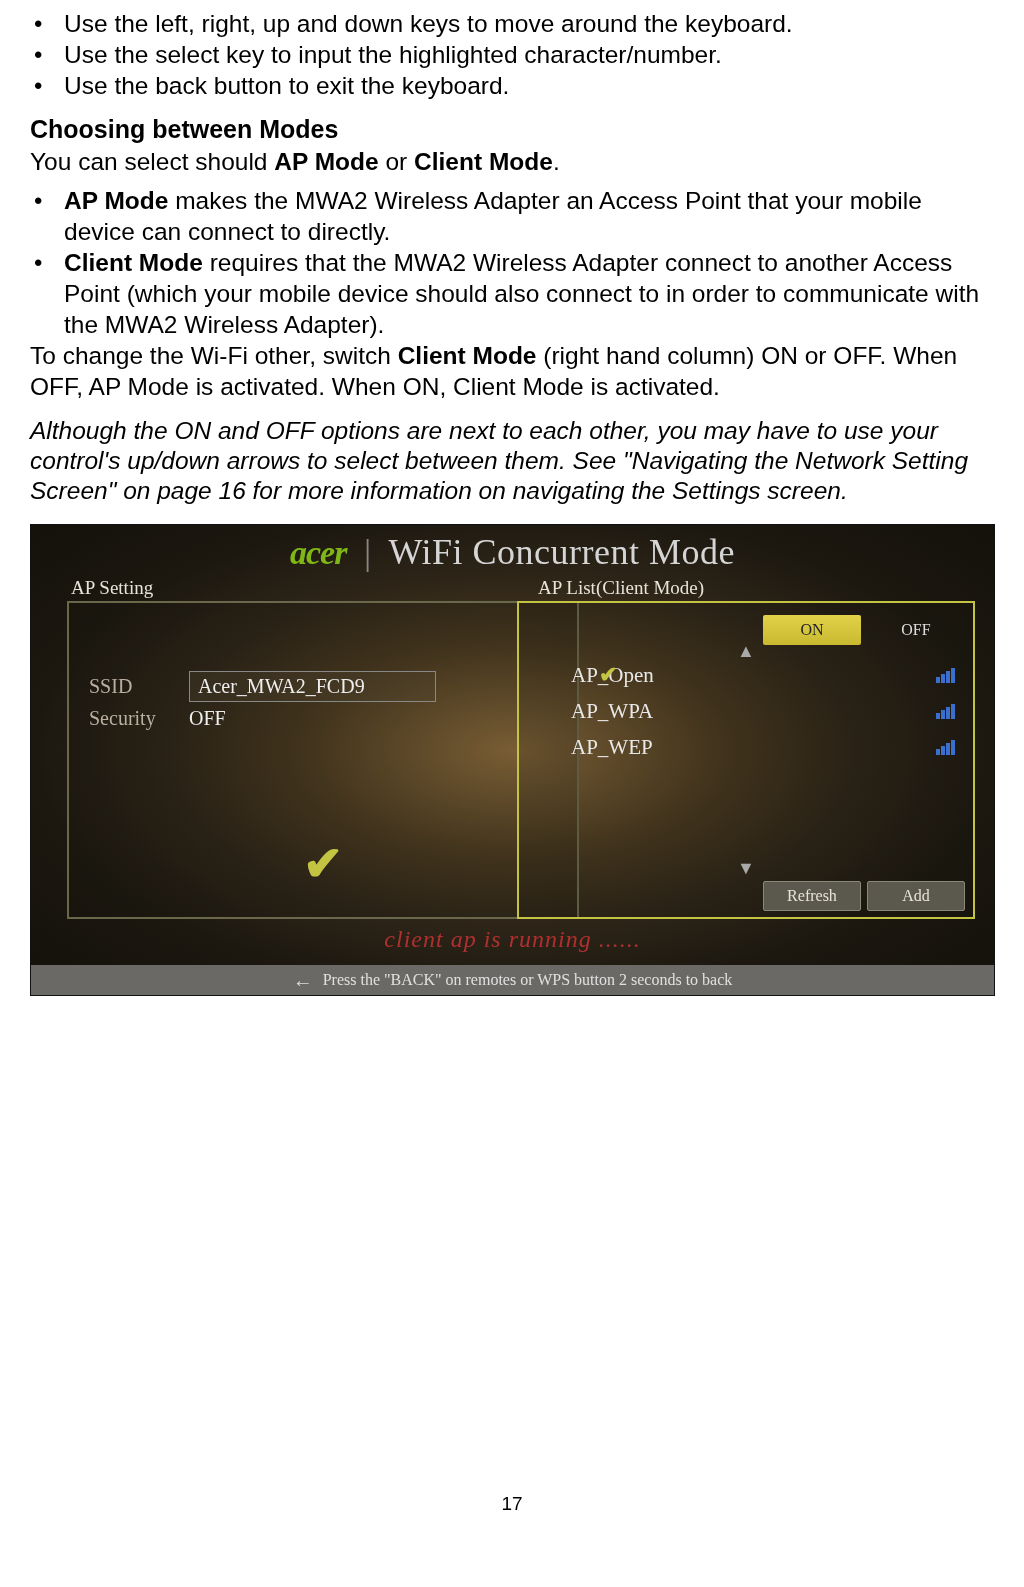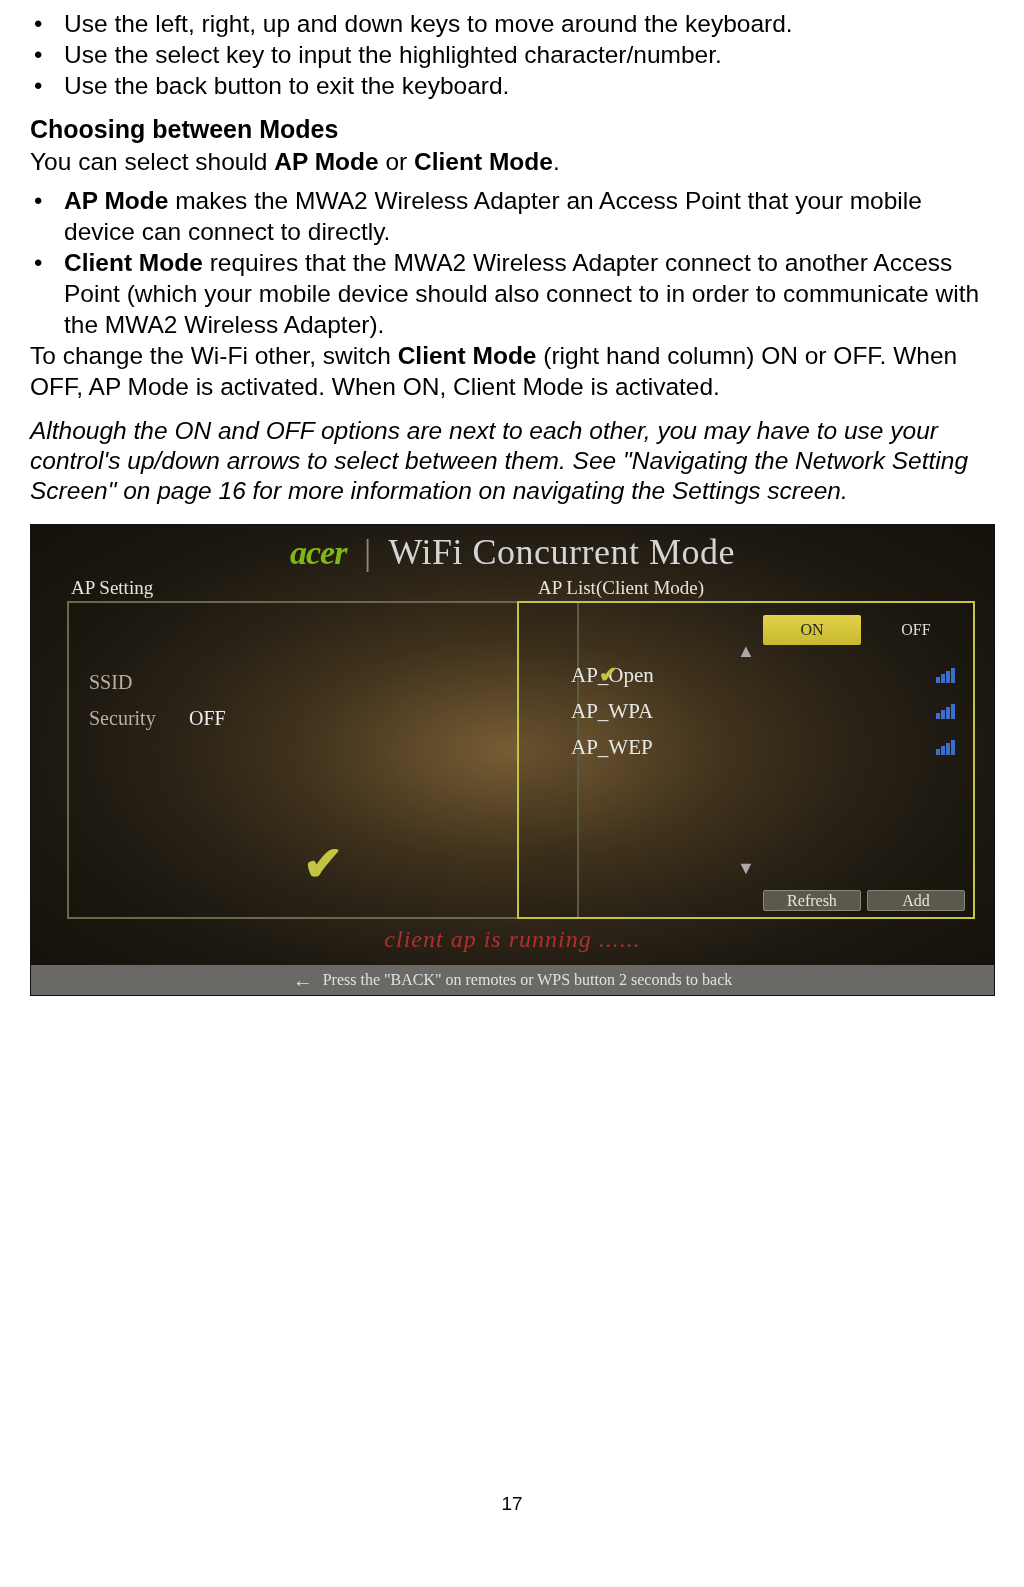--- a/index.html
+++ b/index.html
@@ -207,21 +207,21 @@
   }
   .rp-bottom-btns {
     position: absolute;
     bottom: 6px;
     right: 8px;
     display: flex;
     gap: 6px;
   }
   .rp-btn {
     width: 98px;
-    height: 21px;
+    height: 30px;
     background: #5b594e;
     border: 1px solid #898776;
     color: #e8e3d8;
     font-family: "Times New Roman", serif;
     font-size: 16px;
     display: flex;
     align-items: center;
     justify-content: center;
     border-radius: 2px;
   }
@@ -290,20 +290,21 @@
       <span class="title-sep">|</span>
       <span>WiFi Concurrent Mode</span>
     </div>
 
     <div class="panel-label panel-left-label">AP Setting</div>
     <div class="panel-label panel-right-label">AP List(Client Mode)</div>
 
     <div class="panel panel-left">
       <div class="lp-row lp-row-ssid">
         <span class="lp-lbl">SSID</span>
+        <span class="lp-input">Acer_MWA2_FCD9</span>
       </div>
       <div class="lp-row lp-row-sec">
         <span class="lp-lbl">Security</span>
         <span class="lp-val">OFF</span>
       </div>
       <div class="check-icon">✔</div>
     </div>
 
     <div class="panel panel-right">
       <div class="rp-toggle">

